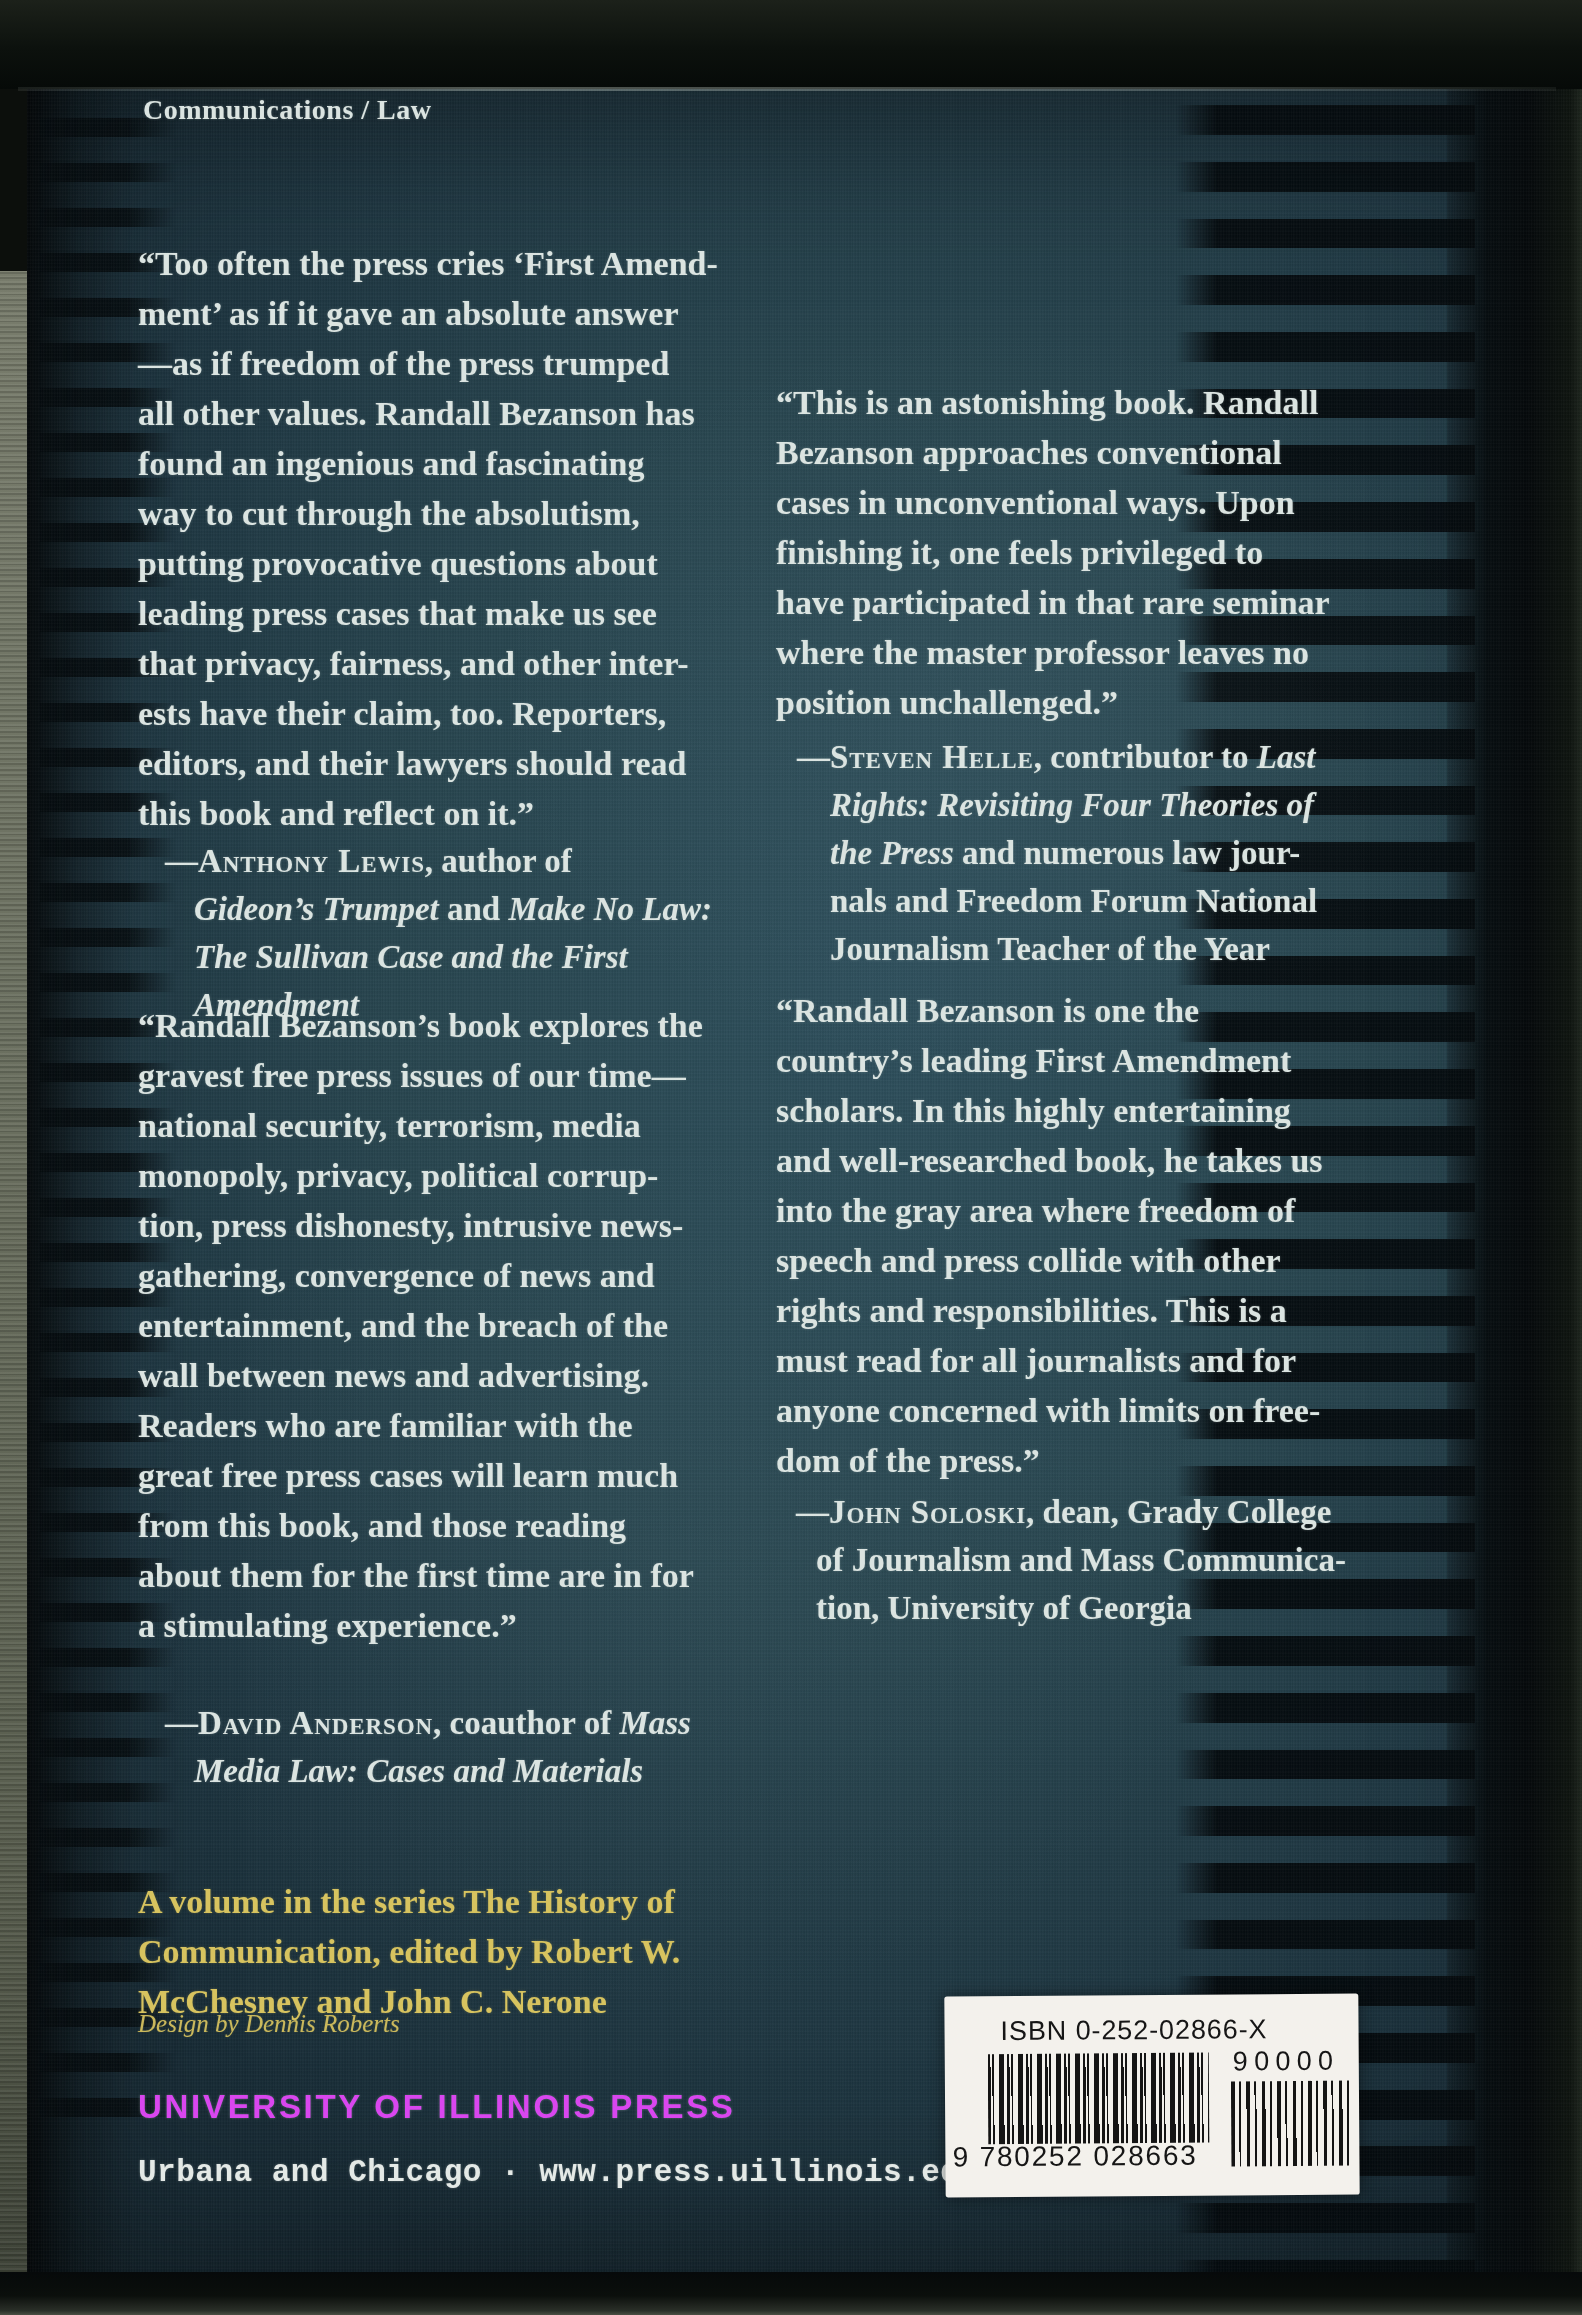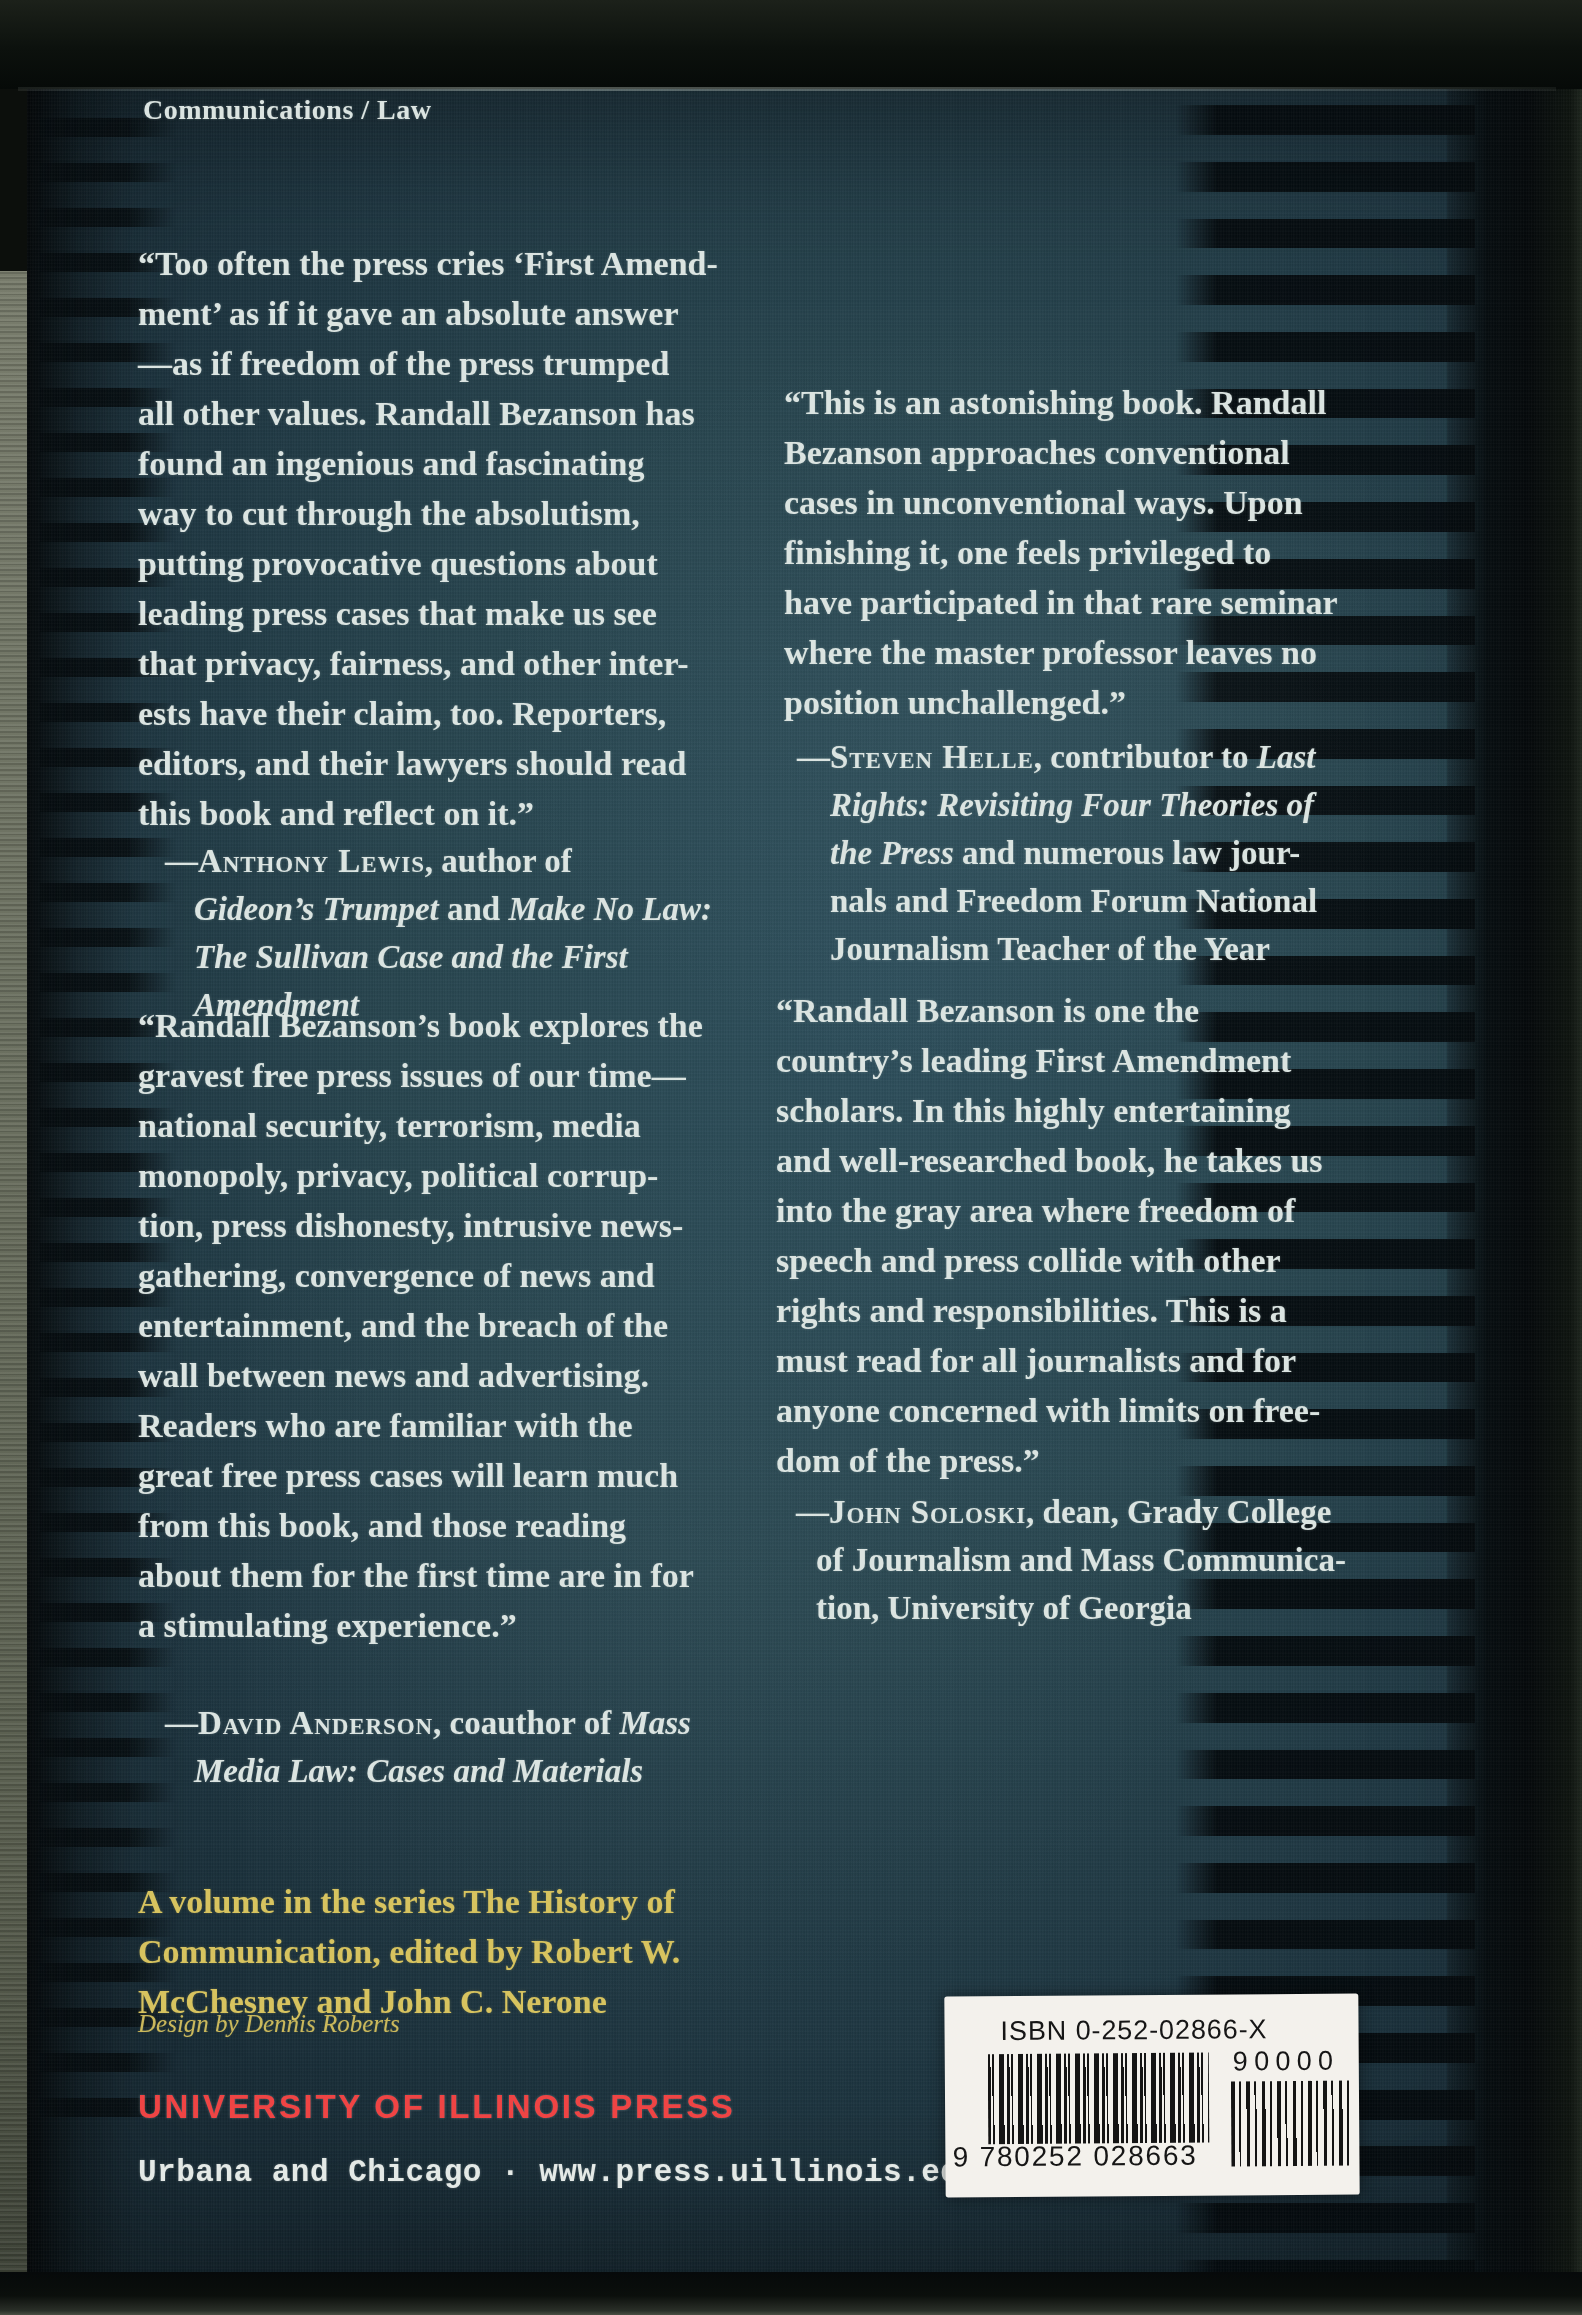--- a/index.html
+++ b/index.html
@@ -47,31 +47,31 @@
     text-shadow:0 0 2.7px rgba(205,220,216,.28);}
   .category{left:143px;top:94px;font-size:28px;font-weight:700;letter-spacing:0.5px;}
   .blurb{font-size:34px;line-height:50px;font-weight:700;width:651px;}
   .attr{font-size:33px;line-height:48px;font-weight:600;width:633px;}
   .seg-i{font-style:italic;}
   .seg-sc{font-variant:small-caps;letter-spacing:0.9px;}
   .l-blurb1{left:138px;top:239px;}
   .l-attr1{left:138px;top:837px;padding-left:56px;text-indent:-29px;}
   .l-blurb2{left:138px;top:1001px;}
   .l-attr2{left:138px;top:1699px;padding-left:56px;text-indent:-29px;}
-  .r-blurb1{left:776px;top:378px;margin-left:8px;}
+  .r-blurb1{left:776px;top:378px;}
   .r-attr1{left:776px;top:733px;font-size:33px;padding-left:54px;text-indent:-33px;}
   .r-blurb2{left:776px;top:986px;}
   .r-attr2{left:776px;top:1488px;font-size:33px;padding-left:40px;text-indent:-20px;}
 
   .series{left:138px;top:1845px;font-size:34px;line-height:50px;font-weight:700;color:#d7c35f;
     text-shadow:0 0 2.7px rgba(215,195,95,.30);width:688px;margin-top:32px;}
   .design-credit{left:138px;top:2010px;font-size:25px;font-style:italic;font-weight:400;color:#cbb95c;
     text-shadow:0 0 1.8px rgba(205,185,90,.30);}
   .pub-name{left:138px;top:2088px;font-family:"Liberation Sans","DejaVu Sans",sans-serif;
-    font-size:33px;font-weight:700;letter-spacing:2.7px;color:#ef4444;text-shadow:0 0 2.7px rgba(230,240,235,.3);}
+    font-size:33px;font-weight:700;letter-spacing:2.7px;color:#d946ef;text-shadow:0 0 2.7px rgba(230,240,235,.3);}
   .pub-loc{left:138px;top:2155px;font-family:Liberation Mono, monospace;
     font-size:31px;font-weight:700;letter-spacing:0.5px;color:#e4e9e6;text-shadow:0 0 2.7px rgba(230,240,235,.3);}
 
   
   .barcode-label{position:absolute;left:945px;top:1995px;width:414px;height:201px;
     background:#f3f1ec;border-radius:2.7px;transform:rotate(-.4deg);
     box-shadow:0 0 16.3px rgba(0,0,0,.45);color:#161616;
     font-family:"Liberation Sans","DejaVu Sans",sans-serif;}
   .isbn-text{position:absolute;left:56px;top:20px;font-size:27px;letter-spacing:0.9px;}
   .ean-bars{position:absolute;left:43px;top:58px;width:221px;height:90px;

